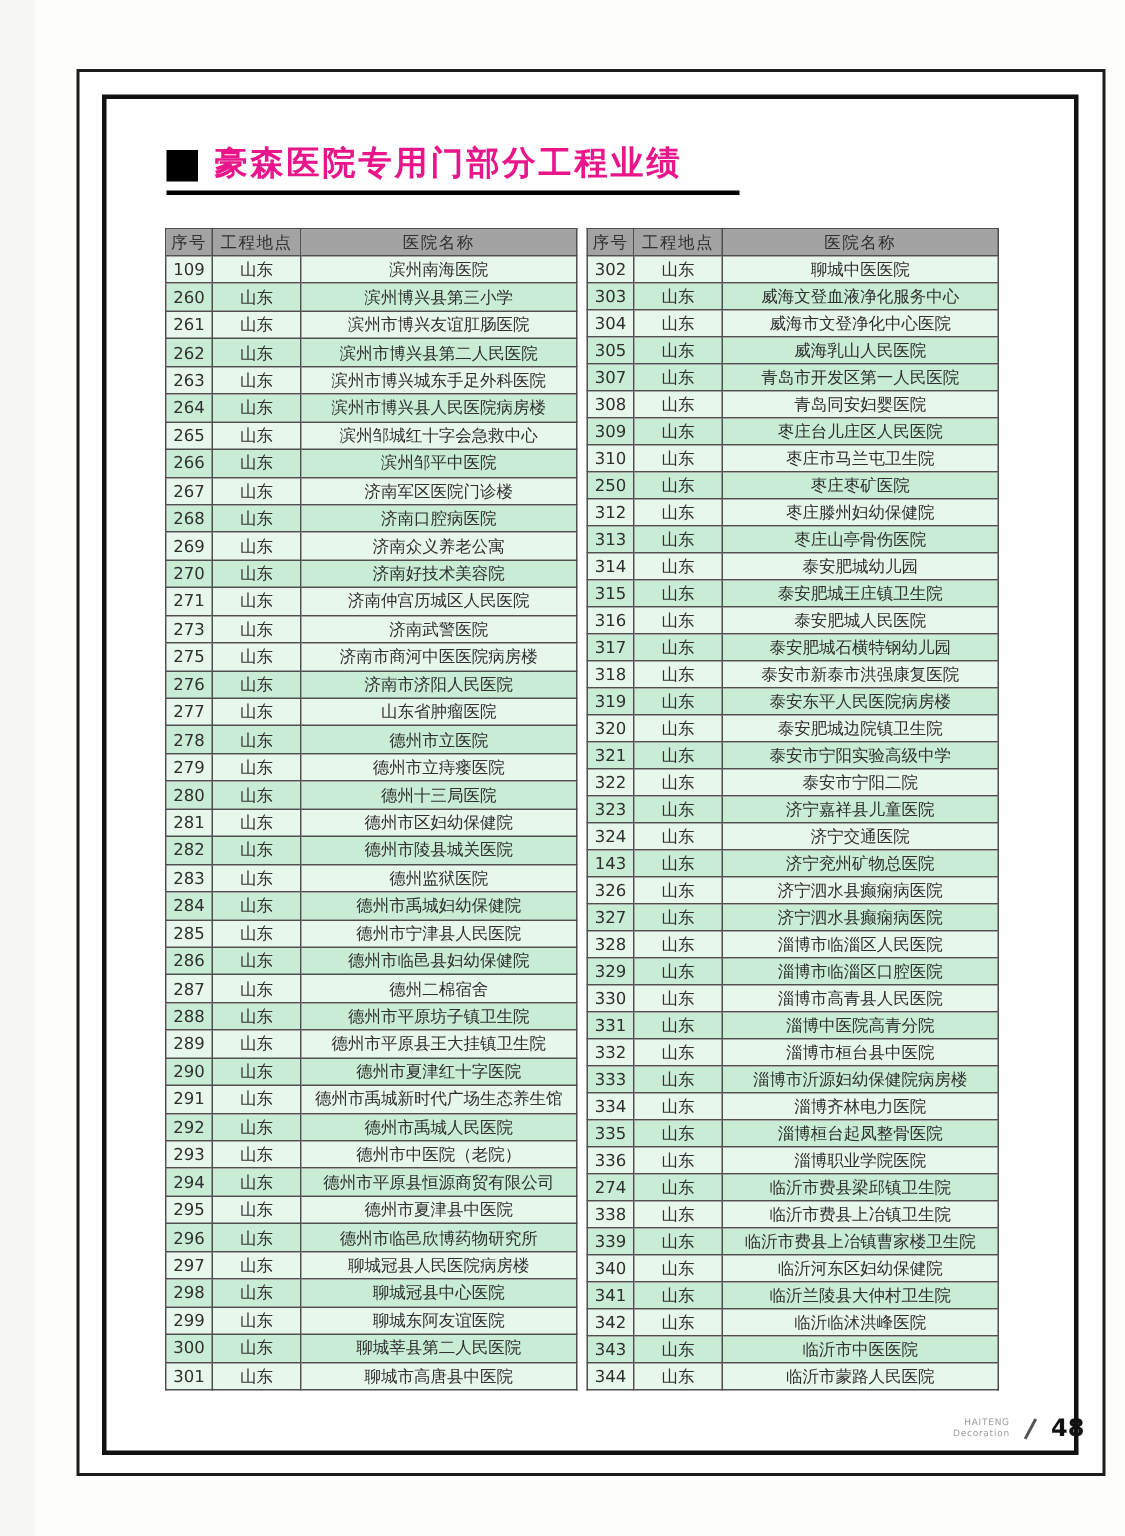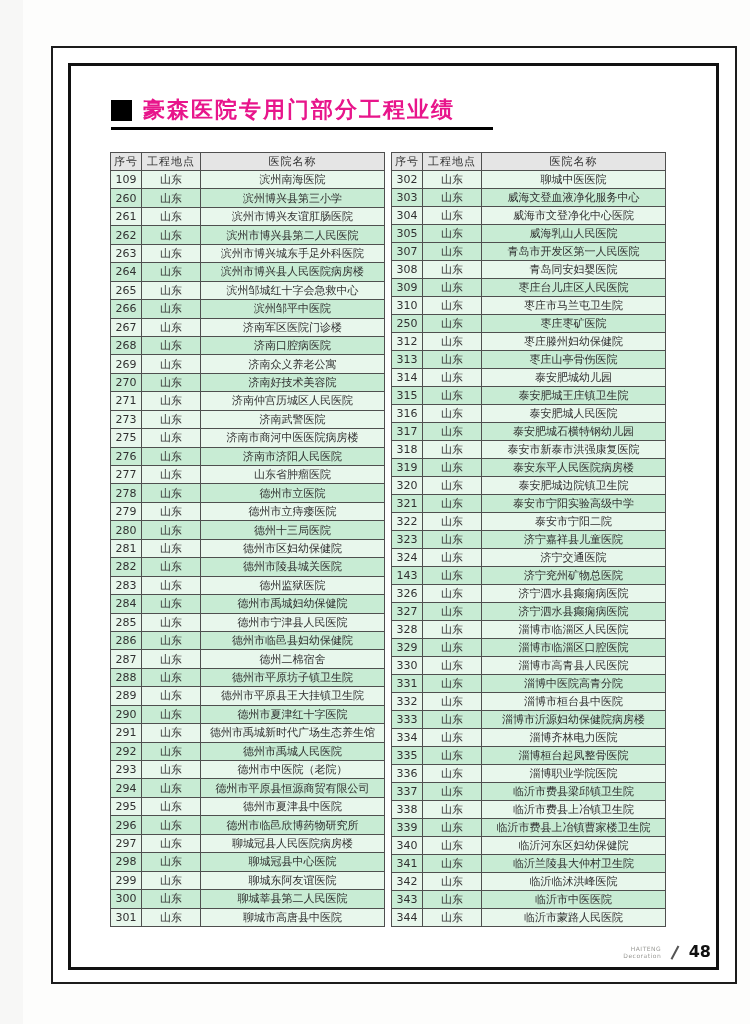--- a/index.html
+++ b/index.html
@@ -33,25 +33,25 @@
   }
   table.biz { flex: 1 1 0; border-collapse: collapse; table-layout: fixed; }
   table.biz col.c-no  { width: 31px; }
   table.biz col.c-loc { width: 59px; }
   table.biz th, table.biz td {
     border: 1px solid #4f4f4f; height: 18px;
     font-size: 11px; line-height: 1; color: #303030;
     text-align: center; vertical-align: middle;
     padding: 0 1px; overflow: hidden; white-space: nowrap;
   }
-  table.biz th { background: #e5e5e5; font-weight: normal; letter-spacing: 1px; }
+  table.biz th { background: #a3a3a3; font-weight: normal; letter-spacing: 1px; }
   tr.row-light td { background: #e8f7ec; }
   tr.row-green td { background: #c8ecd4; }
   .footer {
-    position: absolute; left: 576px; top: 940px; width: 112px; height: 24px;
+    position: absolute; left: 588px; top: 940px; width: 112px; height: 24px;
     display: flex; align-items: center; justify-content: flex-end; gap: 12px;
   }
   .brand {
     color: #9a9a96; font-size: 6px; line-height: 1.2; text-align: right;
     letter-spacing: 0.5px;
   }
   .brand-slash {
     width: 1.5px; height: 15px; background: #555;
     transform: rotate(28deg); margin: 0 1px;
   }
@@ -471,21 +471,21 @@
             <td>335</td>
             <td>山东</td>
             <td>淄博桓台起凤整骨医院</td>
           </tr>
           <tr class="row-light">
             <td>336</td>
             <td>山东</td>
             <td>淄博职业学院医院</td>
           </tr>
           <tr class="row-green">
-            <td>337</td>
+            <td>274</td>
             <td>山东</td>
             <td>临沂市费县梁邱镇卫生院</td>
           </tr>
           <tr class="row-light">
             <td>338</td>
             <td>山东</td>
             <td>临沂市费县上冶镇卫生院</td>
           </tr>
           <tr class="row-green">
             <td>339</td>

